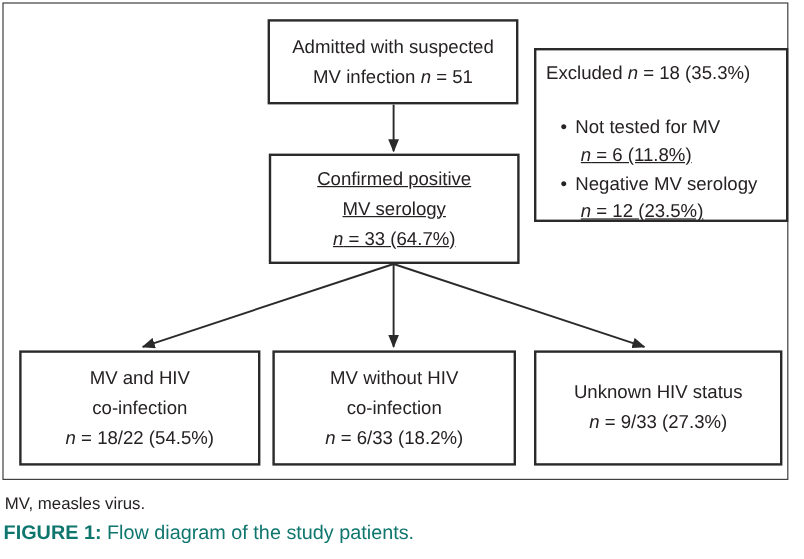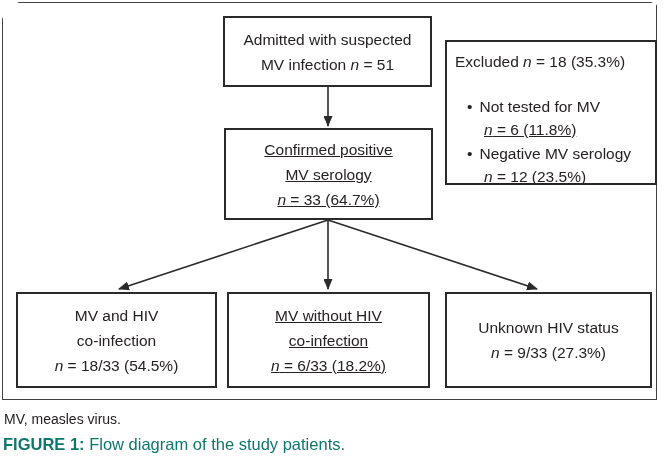--- a/index.html
+++ b/index.html
@@ -4,21 +4,20 @@
 <style>
   html, body { margin: 0; padding: 0; background: #ffffff; }
   .page {
     position: relative;
     width: 670px;
     height: 466px;
     background: #ffffff;
     font-family: "Liberation Sans", sans-serif;
     color: #231f20;
     overflow: hidden;
-    border-radius: 30px;
   }
   .panel {
     position: absolute;
     left: 2px; top: 2px;
     width: 655px; height: 398px;
     border: 1.5px solid #414042;
     background: #ffffff;
     box-sizing: border-box;
   }
   .arrows {
@@ -46,21 +45,21 @@
   .box-confirmed  { left: 224px; top: 128px; width: 209px; height: 92px; text-decoration: underline; }
   .box-excluded   {
     left: 445px; top: 40px; width: 212px; height: 145px;
     align-items: flex-start;
     justify-content: flex-start;
     text-align: center;
     padding: 8px 4px 0 8px;
     line-height: 23.5px;
   }
   .box-mv-hiv     { left: 16px;  top: 292px; width: 201px; height: 96px; align-items: center; }
-  .box-mv-no-hiv  { left: 227px; top: 292px; width: 203px; height: 96px; text-decoration: underline; }
+  .box-mv-no-hiv  { left: 227px; top: 292px; width: 203px; height: 96px; }
   .box-unknown    { left: 445px; top: 292px; width: 207px; height: 96px; }
   .ex-title { margin-bottom: 21px; }
   .ex-item  { padding-left: 12px; }
   .ex-item .bullet { margin-right: 7px; }
   .ex-stat  { padding-left: 29px; text-decoration: underline; }
   .caption-note {
     position: absolute;
     left: 4px; top: 411px;
     font-size: 14px;
     color: #262223;
@@ -107,21 +106,21 @@
 
   <div class="box box-confirmed">
     <div>Confirmed positive</div>
     <div>MV serology</div>
     <div><i>n</i><span> = 33 (64.7%)</span></div>
   </div>
 
   <div class="box box-mv-hiv">
     <div>MV and HIV</div>
     <div>co-infection</div>
-    <div><i>n</i><span> = 18/33 (54.5%)</span></div>
+    <div><i>n</i><span> = 18/22 (54.5%)</span></div>
   </div>
 
   <div class="box box-mv-no-hiv">
     <div>MV without HIV</div>
     <div>co-infection</div>
     <div><i>n</i><span> = 6/33 (18.2%)</span></div>
   </div>
 
   <div class="box box-unknown">
     <div>Unknown HIV status</div>

